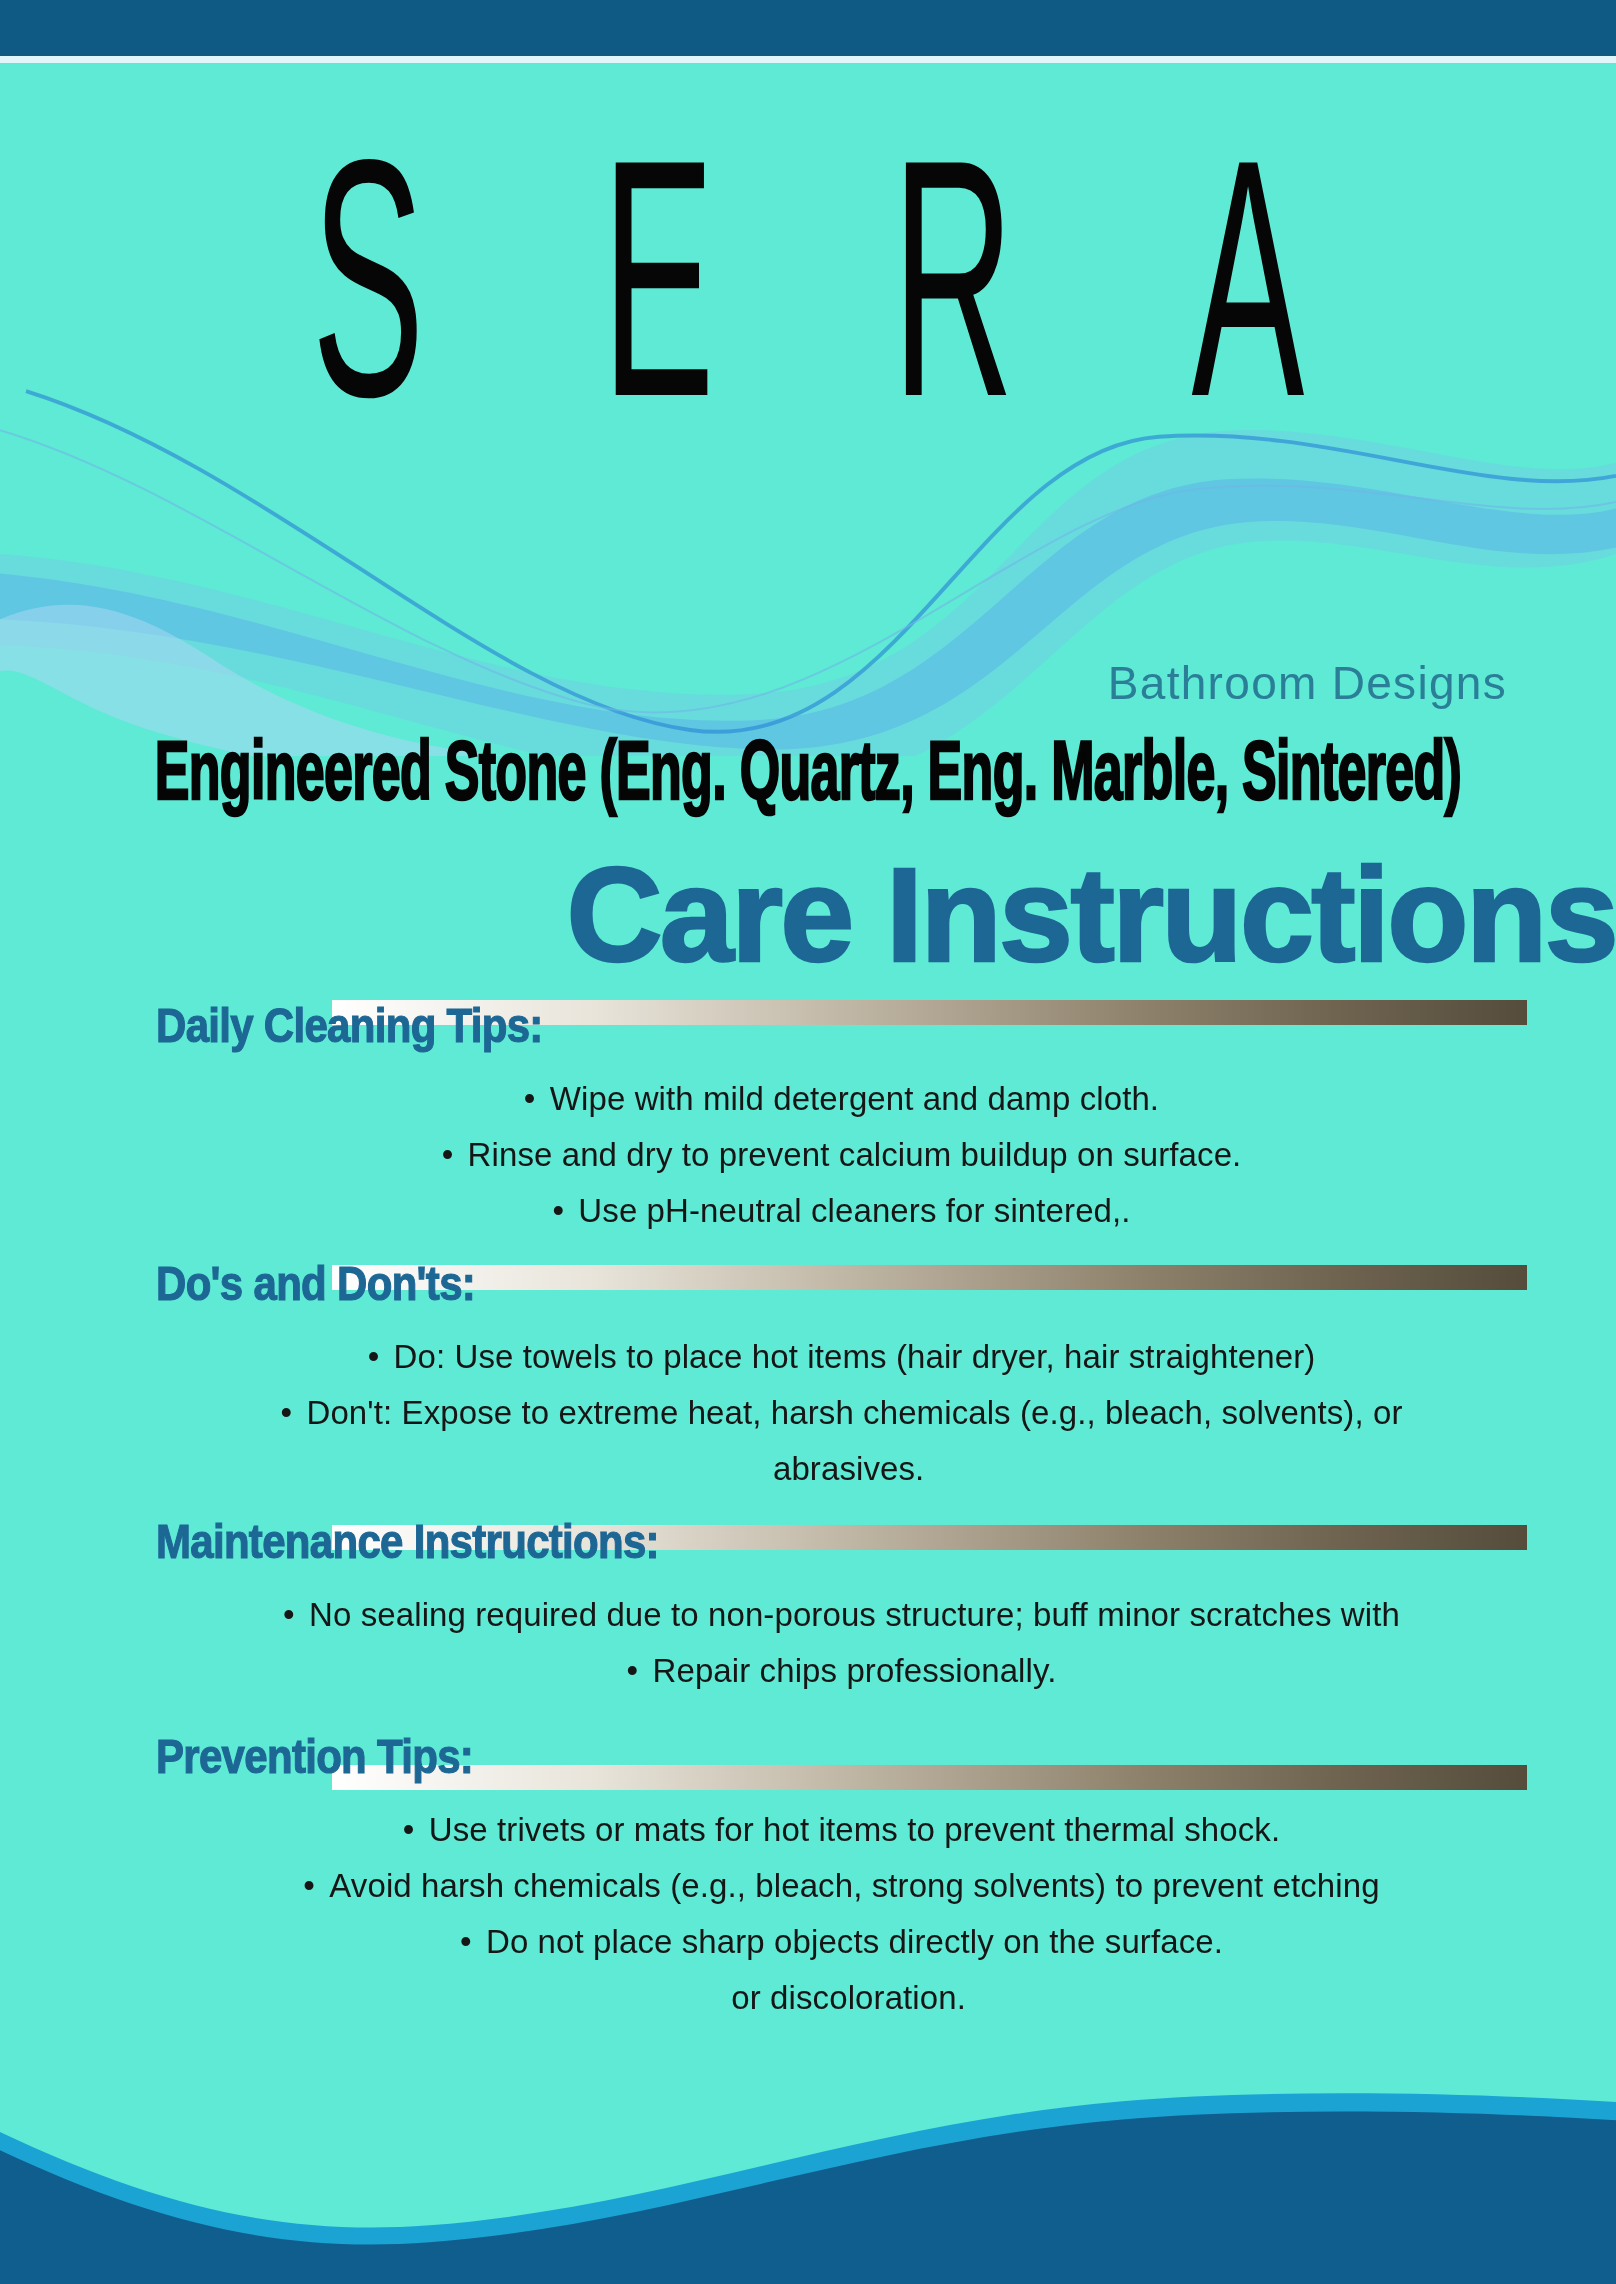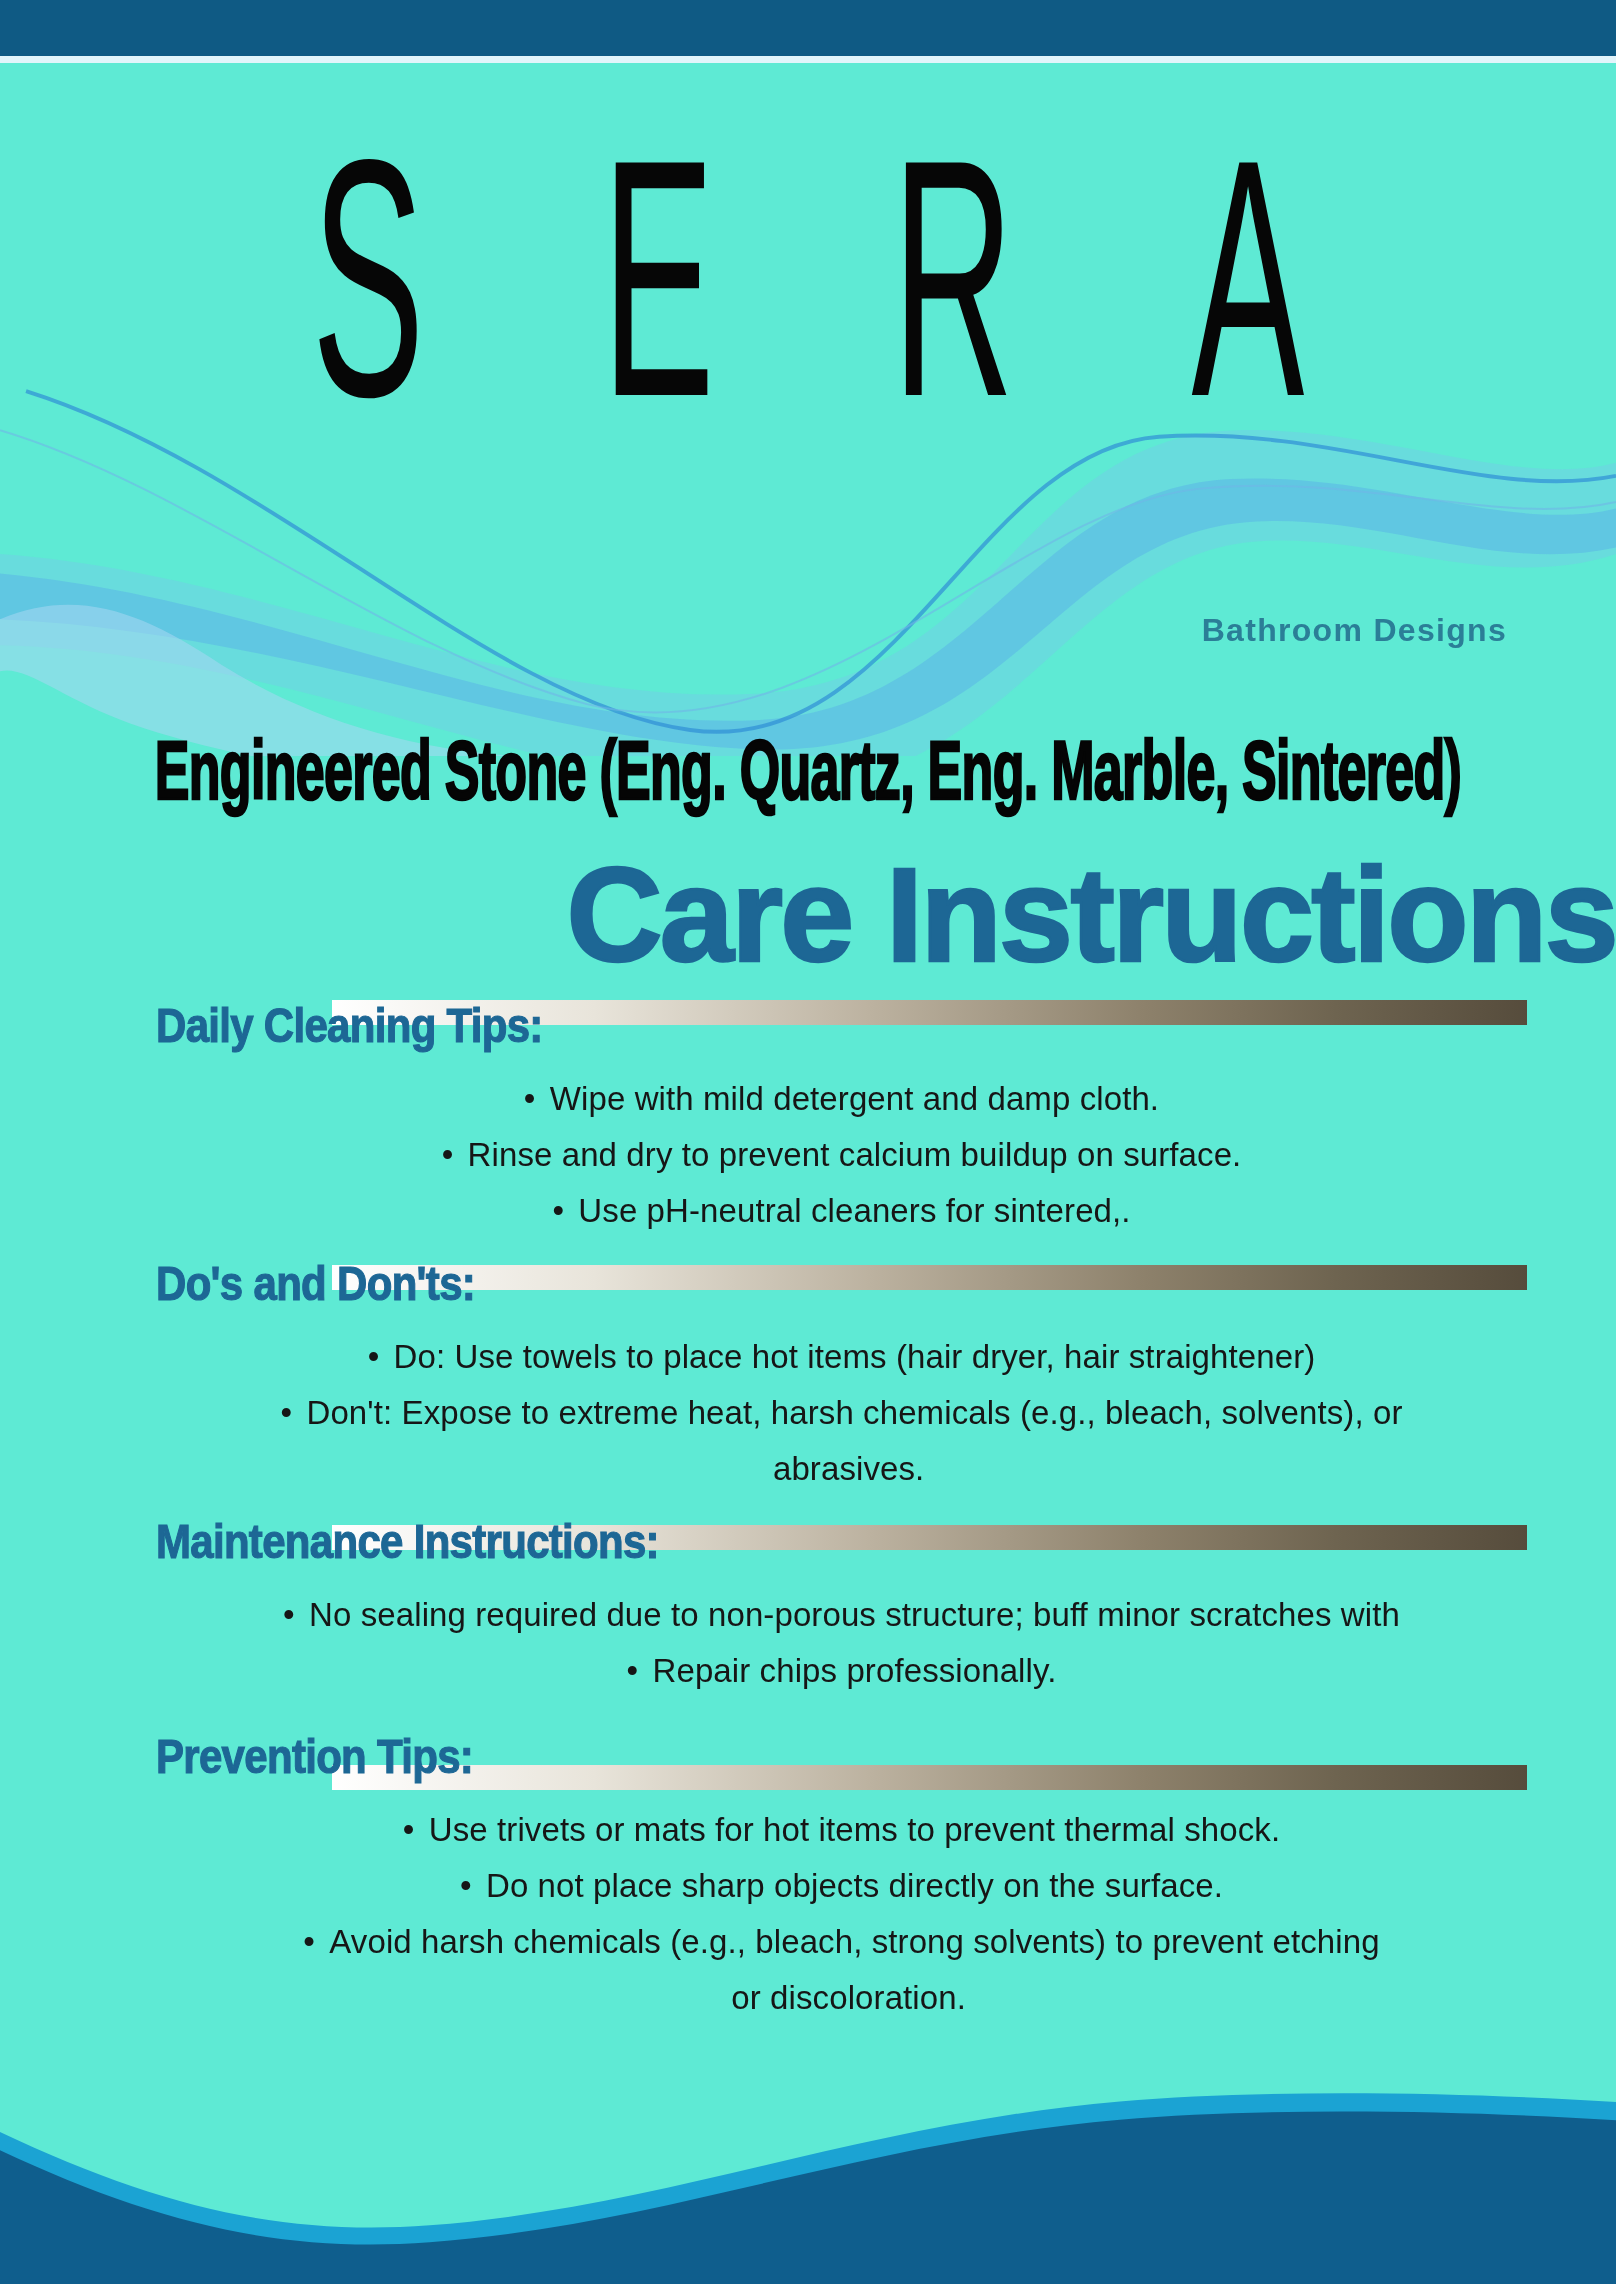--- a/index.html
+++ b/index.html
@@ -18,22 +18,22 @@
     position:absolute;left:0;top:109px;width:1616px;
     text-align:center;
     font-size:169px;line-height:1;font-weight:500;color:#060606;
     letter-spacing:1.05em;padding-left:1.05em;box-sizing:border-box;
     transform:scaleY(2.0);transform-origin:center top;
   }
   
   .wave{position:absolute;left:0;top:339px;width:1616px;height:417px;}
   
   .tagline{
-    position:absolute;right:109px;top:612px;
-    font-size:32px;color:#2b7e97;letter-spacing:1.3px;font-weight:700;
+    position:absolute;right:109px;top:656px;
+    font-size:46px;color:#2b7e97;letter-spacing:1.3px;font-weight:400;
   }
   
   .subtitle{
     position:absolute;left:0;top:721px;width:1616px;text-align:center;
     font-size:52px;font-weight:bold;color:#050505;letter-spacing:-0.7px;
     -webkit-text-stroke:1.6px #050505;
     transform:scaleY(1.62);transform-origin:center top;white-space:nowrap;
   }
   
   .title{
@@ -126,22 +126,22 @@
       </div>
     </div>
 
     <div class="section gap-extra">
       <div class="sec-head">
         <div class="bar bar-pos-d"></div>
         <span class="txt">Prevention Tips:</span>
       </div>
       <div class="lines">
         <div class="line"><span class="marker">•</span><span>Use trivets or mats for hot items to prevent thermal shock.</span></div>
+        <div class="line"><span class="marker">•</span><span>Avoid harsh chemicals (e.g., bleach, strong solvents) to prevent etching</span></div>
         <div class="line"><span class="marker">•</span><span>Do not place sharp objects directly on the surface.</span></div>
-        <div class="line"><span class="marker">•</span><span>Avoid harsh chemicals (e.g., bleach, strong solvents) to prevent etching</span></div>
         <div class="line"><span class="marker"></span><span>or discoloration.</span></div>
       </div>
     </div>
 
   </div>
 
   <svg class="footer-wave" viewBox="0 0 2482 345" preserveAspectRatio="none">
     <path d="M0,112 C240,225 430,272 660,255 C1020,228 1320,100 1720,65 C1960,45 2260,52 2482,66 L2482,345 L0,345 Z" fill="#1ba3d3"></path>
     <path d="M0,140 C240,252 430,298 660,281 C1020,254 1320,128 1720,93 C1960,73 2260,80 2482,94 L2482,345 L0,345 Z" fill="#0f5e8d"></path>
   </svg>

